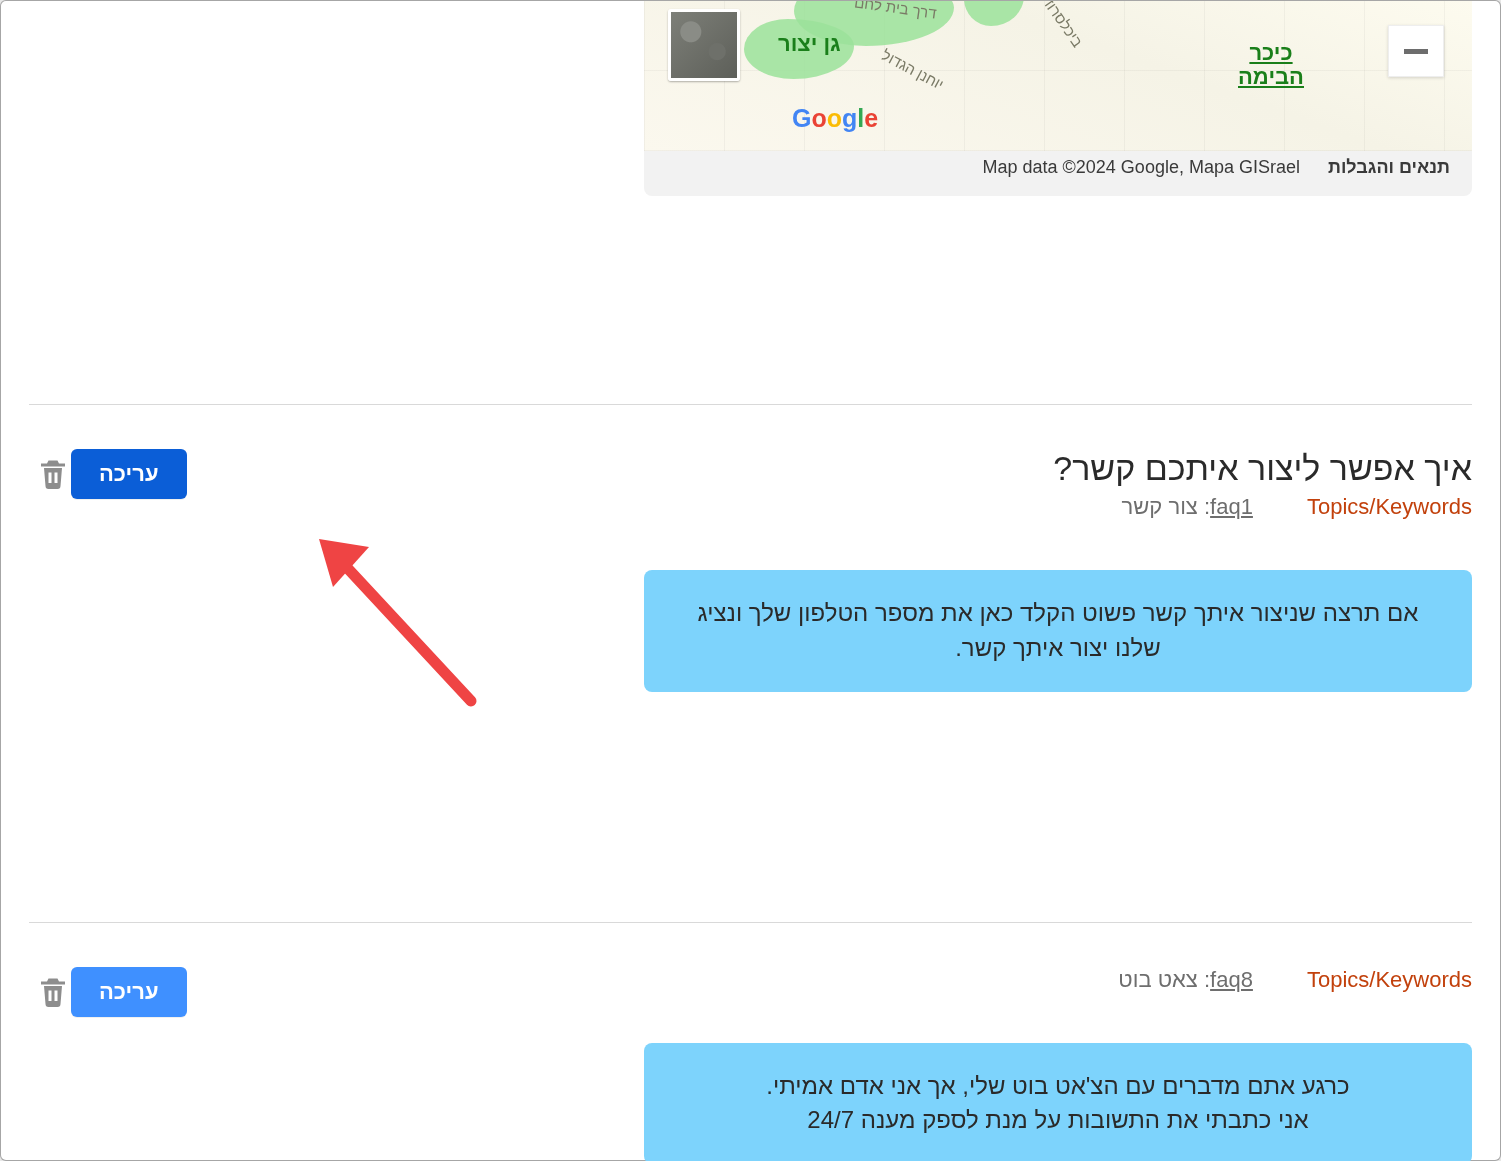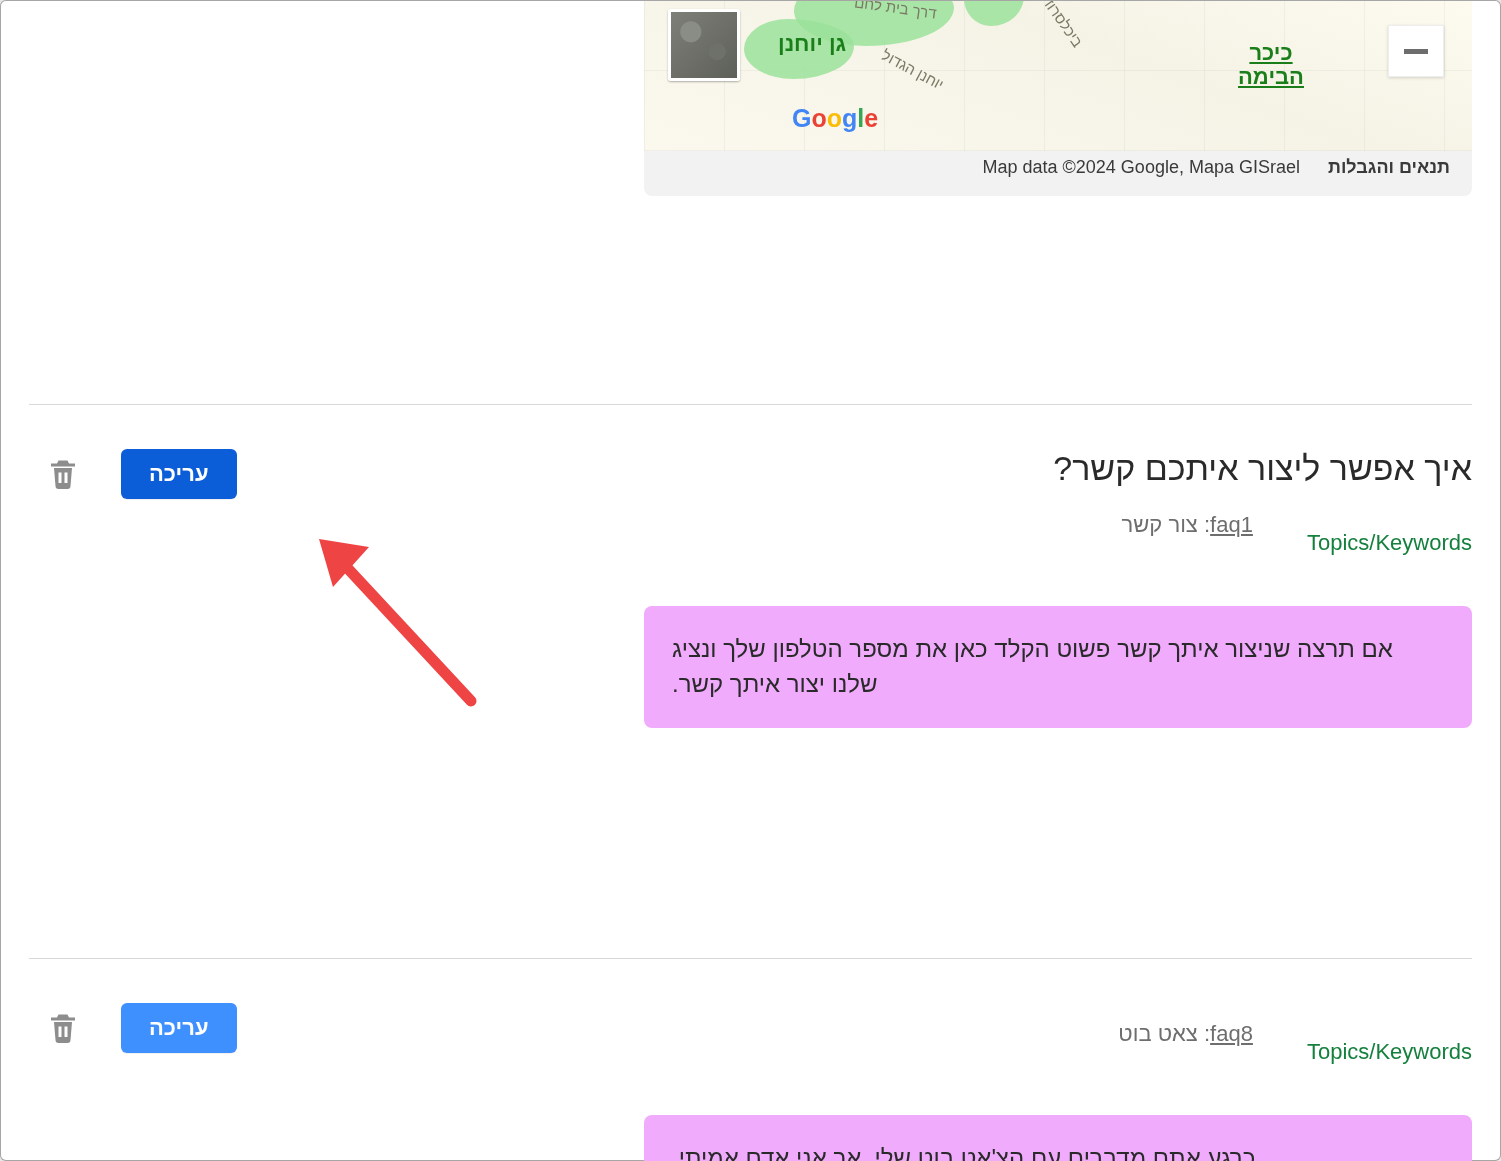--- a/index.html
+++ b/index.html
@@ -103,33 +103,33 @@
     text-align: right;
     padding-right: 0;
   }
   .faq-title {
     color:#2a2a2a; font-size:34px; font-weight:500; margin:0 0 6px 0; direction:rtl;
   }
   .faq-meta {
     display:flex; gap:54px; justify-content:flex-end; align-items:center;
     font-size:22px; color:#6e6e6e;
   }
-  .faq-meta .kw-label { color:#15803d;margin-top:36px; }
+  .faq-meta .kw-label { color:#c2410c; }
   .faq-meta .kw-pair  { color:#6e6e6e; direction:rtl; }
   .faq-meta .kw-pair .id { direction:ltr; unicode-bidi:embed;text-decoration:underline; }
 
   .answer {
     margin-top:50px; margin-left:auto; width:828px;
-    background:#f0abfc; border-radius:8px;
-    padding:26px 28px; color:#2a2a2a; font-size:24px; direction:rtl; text-align:left;
+    background:#7dd3fc; border-radius:8px;
+    padding:26px 28px; color:#2a2a2a; font-size:24px; direction:rtl; text-align:center;
     line-height:1.45;
   }
 
   .left-controls {
-    position:absolute; left:16px; top:44px; display:flex; align-items:center; gap:40px;
+    position:absolute; left:6px; top:44px; display:flex; align-items:center; 
   }
   .trash {
     width:36px; height:40px; color:#8d8d8d; cursor:pointer;
   }
   .edit-btn {
     border:none; border-radius:6px; padding:12px 28px;
     background:#3f90ff; color:#fff; font-size:22px; font-weight:700; cursor:pointer;
     box-shadow:0 1px 0 rgba(0,0,0,.06);
   }
   .edit-btn.primary { background:#0b5ed7; }
@@ -149,21 +149,21 @@
 <body>
 
 <div class="page">
   <div class="spacer-top"></div>
 
   <div class="map-card">
     <div class="map-frame">
       <div class="park p1"></div>
       <div class="park p2"></div>
       <div class="park p3"></div>
-      <div class="park-label">גן יוחנן</div>
+      <div class="park-label">גן יצור</div>
       <div class="place-label">כיכר<br>הבימה</div>
       <div class="road-label r1">דרך בית לחם</div>
       <div class="road-label r2">יוחנן הגדול</div>
       <div class="road-label r3">ביכלסרוד</div>
 
       <div class="satellite-thumb"></div>
 
       <div class="google-logo">
         <span>G</span>
           <span>o</span>

